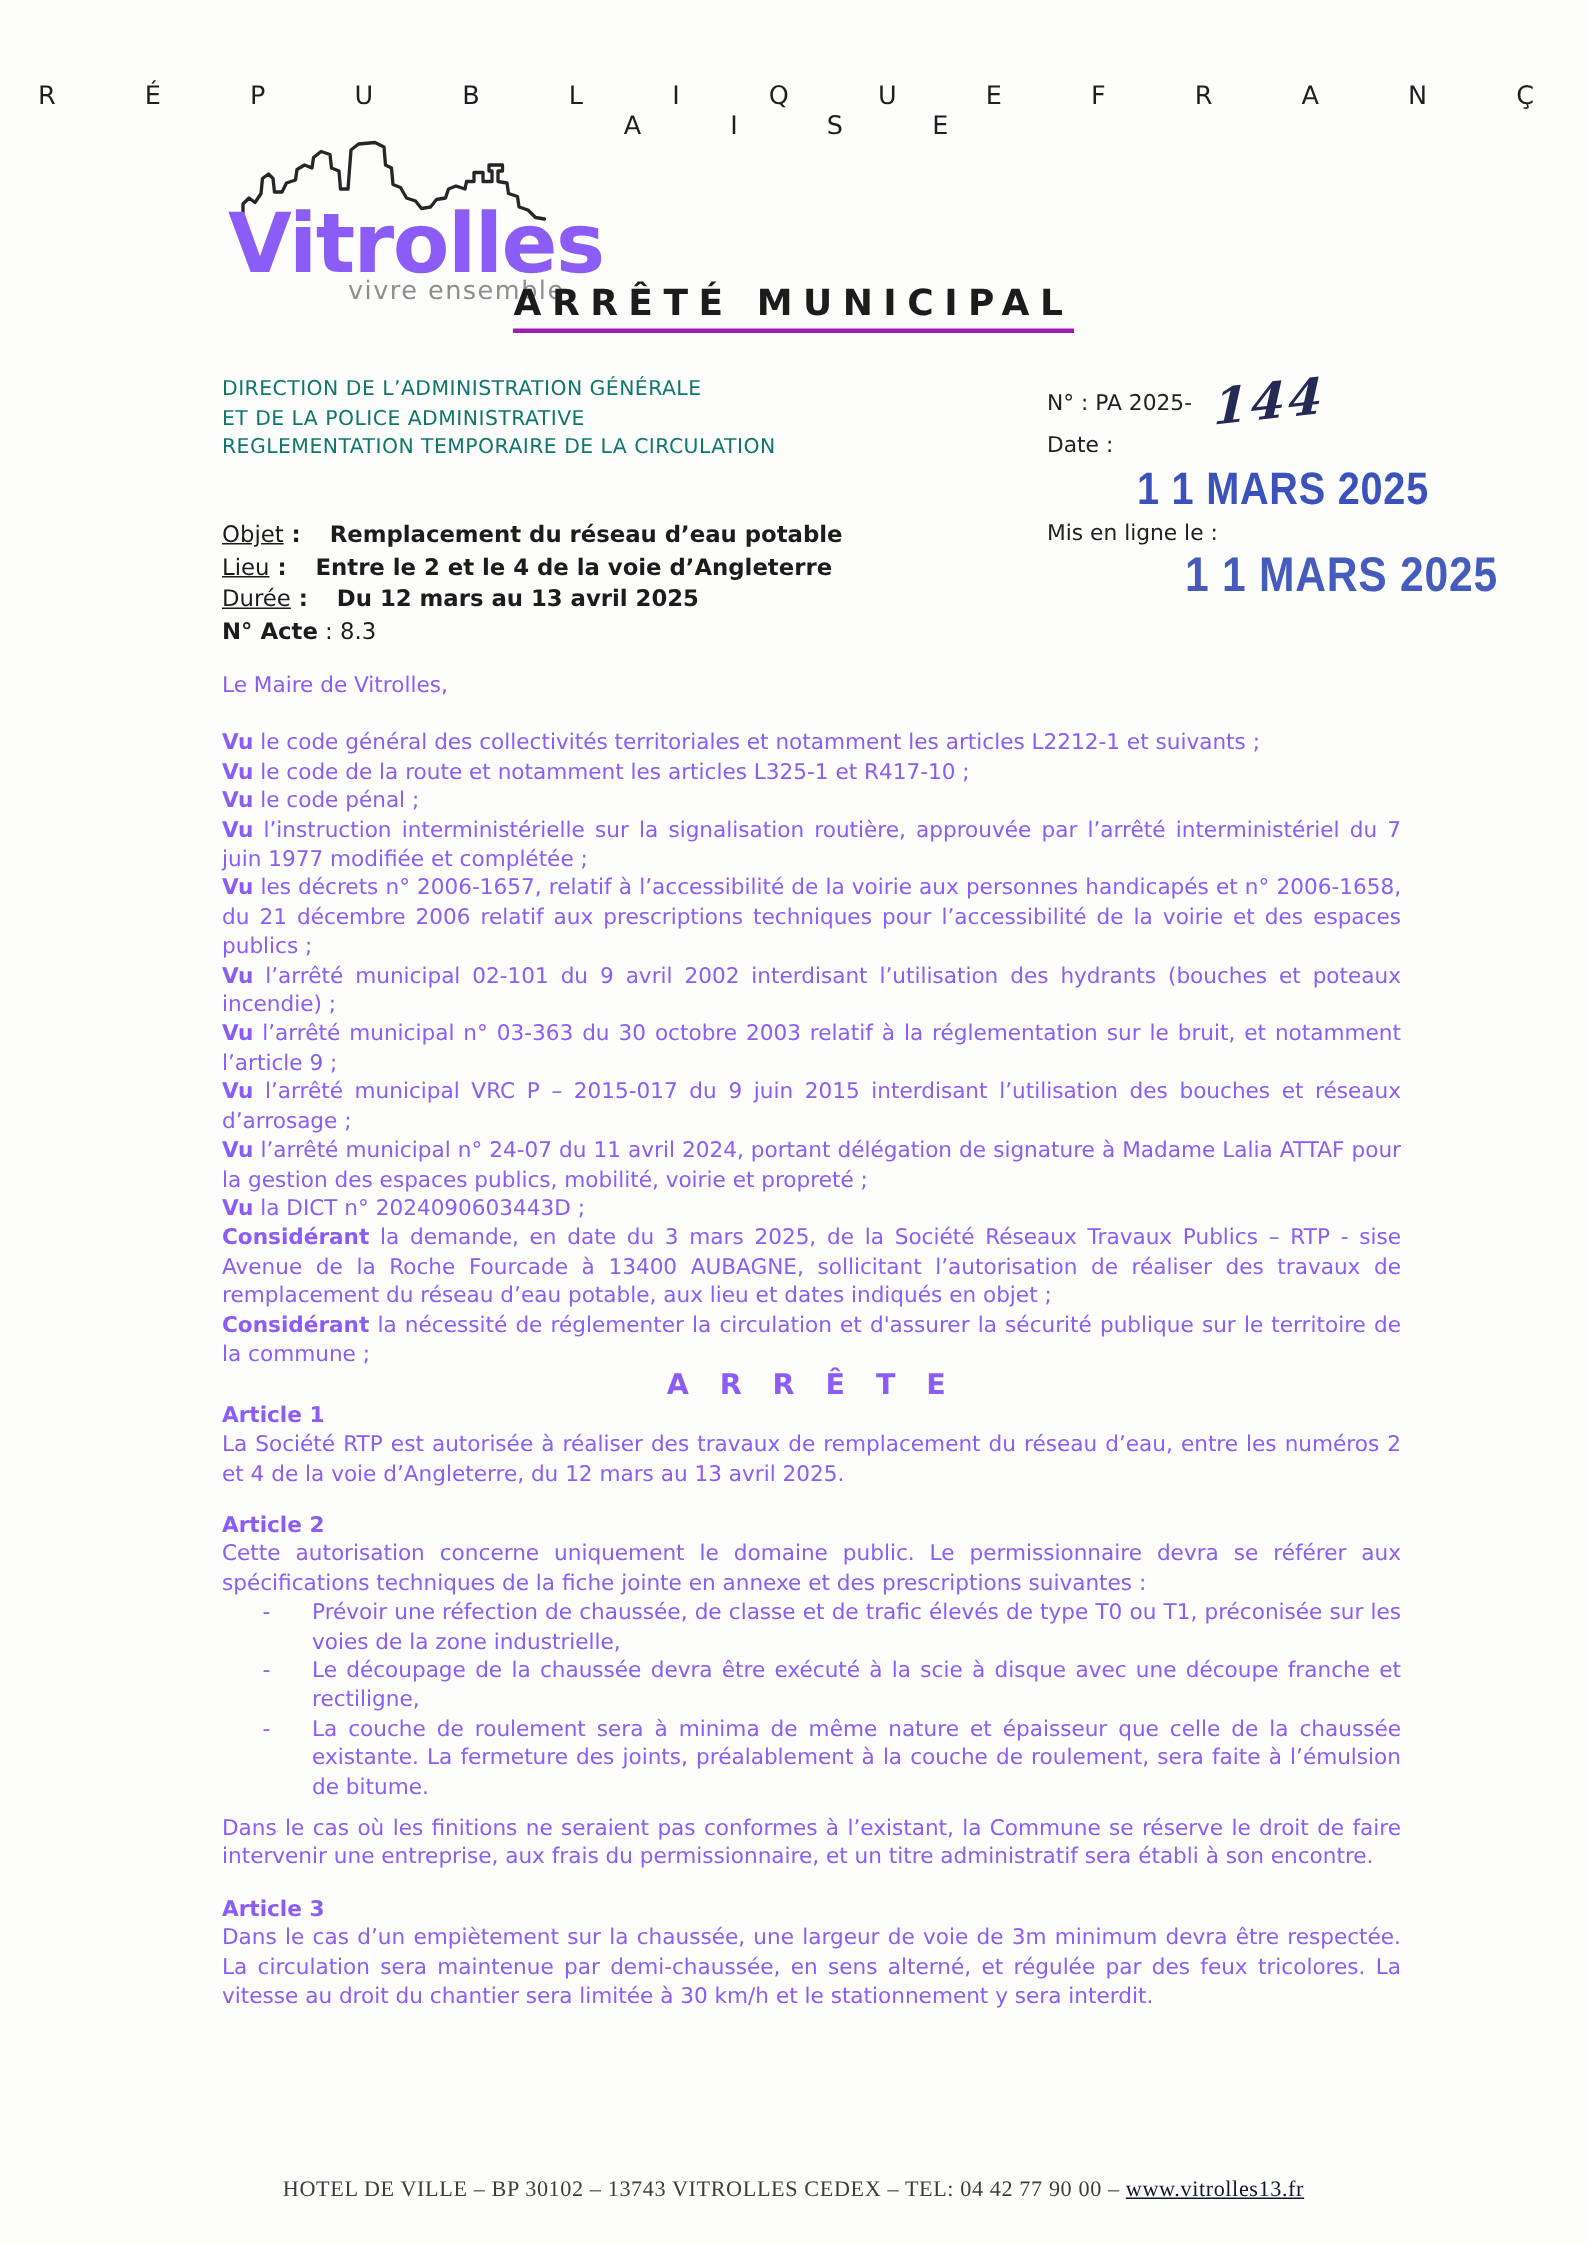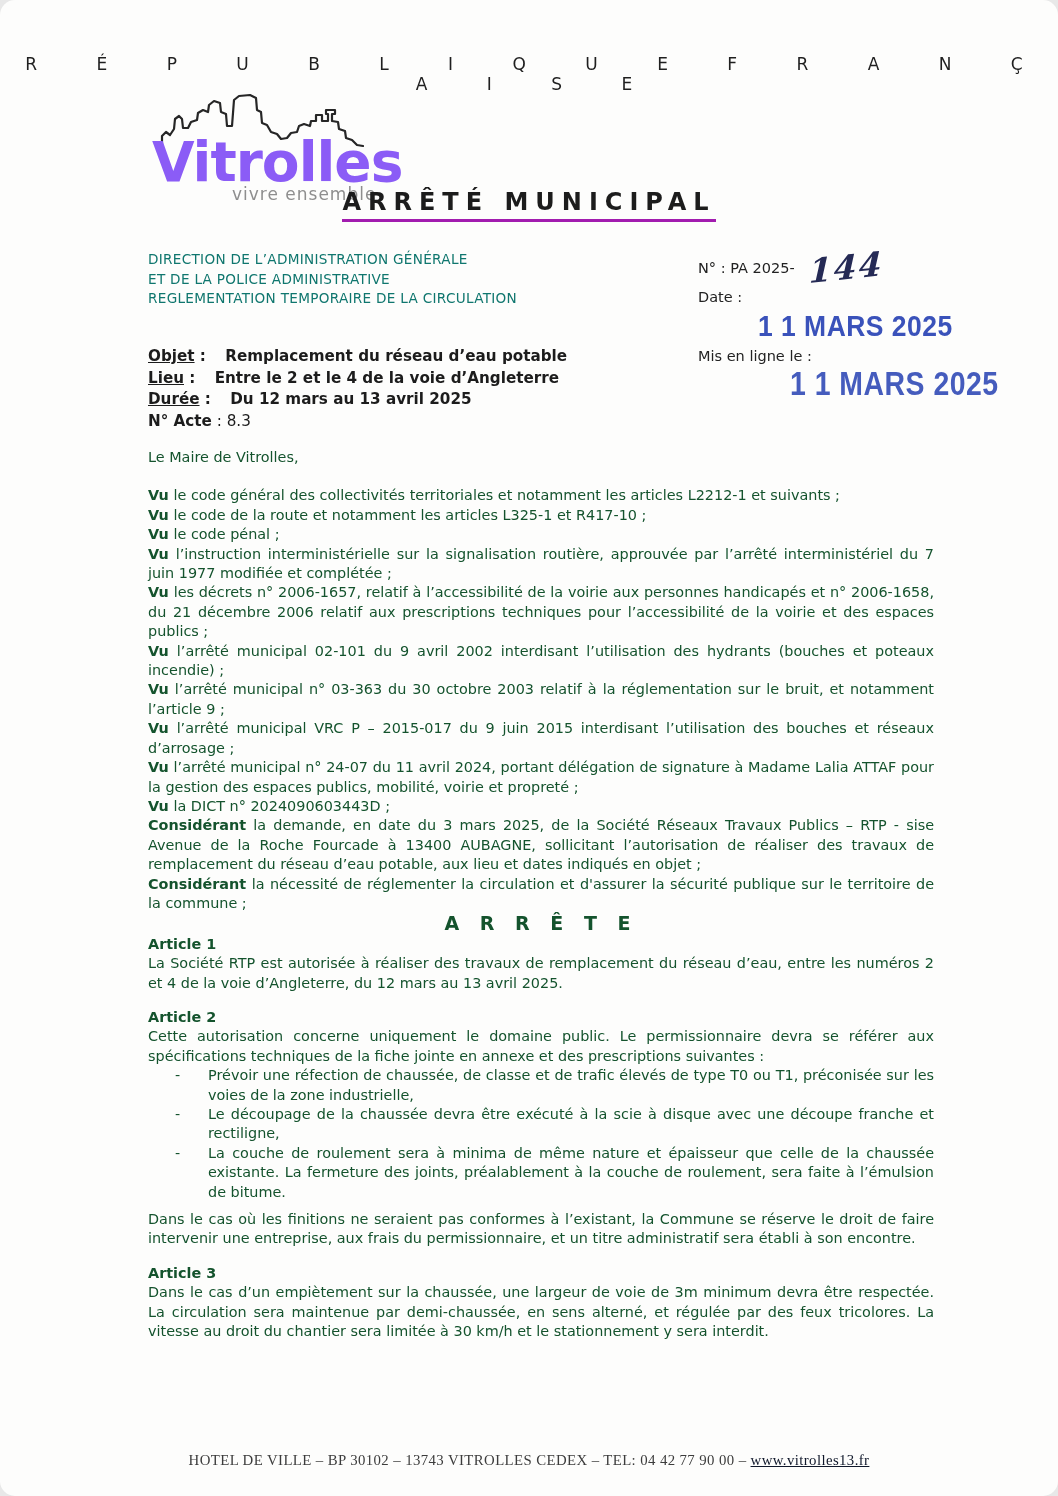--- a/index.html
+++ b/index.html
@@ -4,21 +4,20 @@
 <style>
   html,body{margin:0;padding:0;background:#e8e8e8;}
   .page{
     position:relative;
     width:1058px;height:1496px;
     margin:0 auto;
     background:#fdfdfc;
     font-family:"DejaVu Sans",sans-serif;
     color:#1c1c1c;
     overflow:hidden;
-    border-radius:15px;
   }
   
   .republique{
     position:absolute;top:54px;left:0;width:100%;
     text-align:center;font-size:17px;font-weight:500;
     letter-spacing:10px;word-spacing:34px;color:#1f1f1f;
   }
   .logo{position:absolute;left:152px;top:88px;width:380px;}
   .logo-skyline{display:block;margin-left:8px;}
   .logo-name{
@@ -53,29 +52,29 @@
     font-family:"Liberation Sans",sans-serif;font-weight:bold;
     font-size:27px;letter-spacing:0.5px;white-space:nowrap;
     transform:scale(0.98,1.12);transform-origin:left center;
   }
   .stamp-1{color:#3a52ba;margin:6px 0 2px 60px;}
   .stamp-2{color:#3a52ba;margin:4px 0 0 92px;font-size:29px;filter:blur(0.4px);opacity:0.94;}
   .online-line{margin-top:6px;}
   
   .subject{position:absolute;left:148px;top:346px;font-size:15.2px;line-height:21.5px;}
   .subject .row{white-space:nowrap;}
-  .subject .lab{font-weight:bold;text-decoration:underline;}
+  .subject .lab{font-weight:normal;text-decoration:underline;}
   .subject .colon{font-weight:bold;}
   .subject .val{font-weight:bold;display:inline-block;}
   .subject .val-pad{margin-left:14px;}
   .subject .plain{font-weight:bold;text-decoration:none;}
   
   .bodytext{
     position:absolute;left:148px;top:448px;width:786px;
-    font-size:14.4px;line-height:19.4px;text-align:justify;color:#14532d;
+    font-size:14.4px;line-height:19.4px;text-align:justify;color:#8b5cf6;
   }
   .bodytext p{margin:0;}
   .salutation{margin-bottom:19px !important;text-align:left;}
   .vu b,.cons b{font-weight:bold;}
   .arrete-heading{
     text-align:center;font-weight:bold;font-size:19px;letter-spacing:7px;margin:1px 0 !important;
   }
   .article-title{font-weight:bold;text-align:left;}
   .art-gap{margin-top:15px !important;}
   .bullets{margin:0;}

